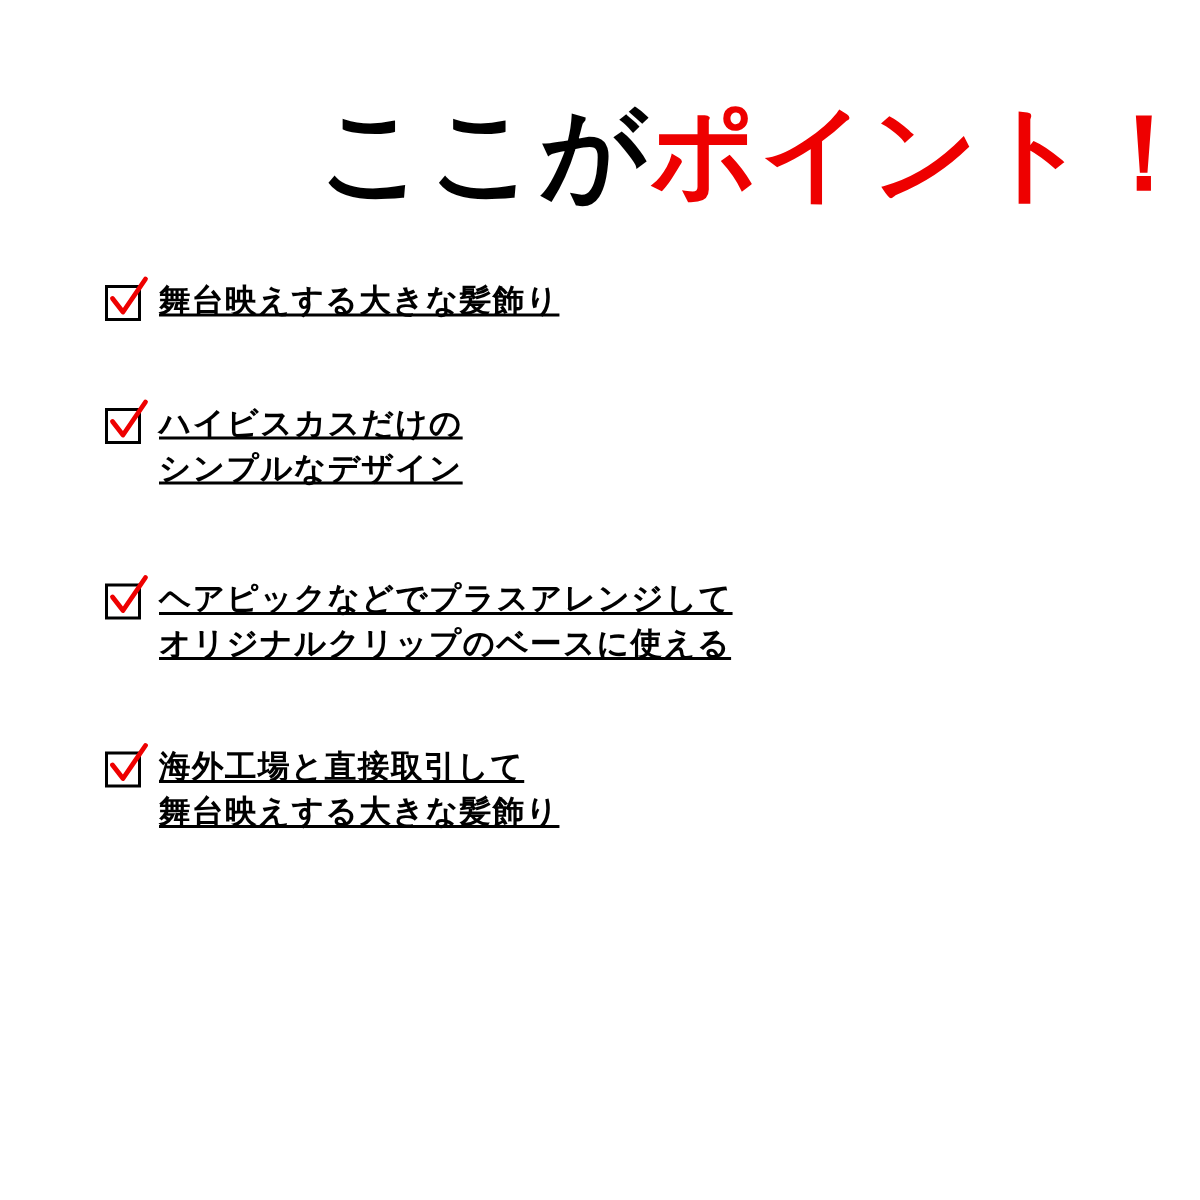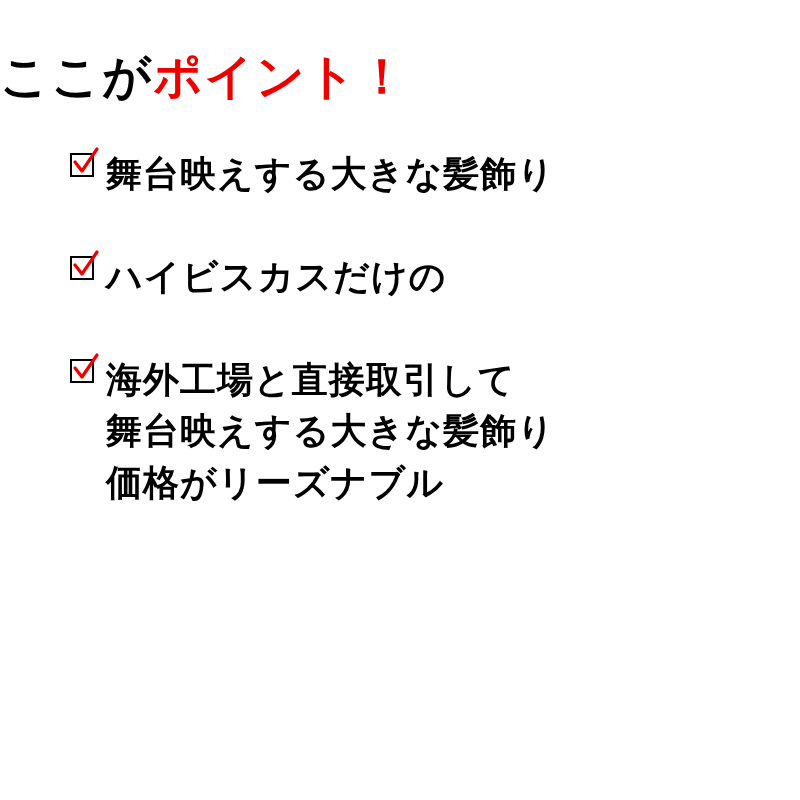--- a/index.html
+++ b/index.html
@@ -18,22 +18,22 @@
   .page {
     position: relative;
     width: 800px;
     height: 800px;
     box-sizing: border-box;
     padding: 0;
   }
 
   
   .headline {
-    text-align: left;
-    font-size: 48px;
+    text-align: right;
+    font-size: 70px;
     line-height: 1;
     font-weight: 700;
     letter-spacing: 2px;
     padding-top: 20px;
     white-space: nowrap;
   }
   .headline .black { color: #000000; }
   .headline .red   { color: #ee0000; }
 
   
@@ -42,25 +42,26 @@
     padding: 0 0 0 72px;
     list-style: none;
   }
   .point {
     position: relative;
     margin: 0 0 52px 0;
   }
   .point:last-child { margin-bottom: 0; }
 
   .point-line {
-    font-size: 36px;
+    font-size: 21px;
     line-height: 1.42;
     font-weight: 700;
     letter-spacing: 1px;
     white-space: nowrap;
+    text-decoration: underline;
   }
   .point-line.indent { padding-left: 34px; }
 
   
   .checkbox {
     position: absolute;
     left: -2px;
     top: 5px;
     width: 24px;
     height: 24px;
@@ -104,28 +105,37 @@
       <div class="point-line first">舞台映えする大きな髪飾り</div>
     </li>
 
     <li class="point" id="block-1">
       <span class="checkbox">
         <svg viewBox="0 0 32 32" aria-hidden="true">
           <path d="M6 15 L13 24 L28 2" fill="none" stroke="#ee0000" stroke-width="3.2" stroke-linecap="round" stroke-linejoin="round"></path>
         </svg>
       </span>
       <div class="point-line first">ハイビスカスだけの</div>
+      <div class="point-line indent">シンプルなデザイン</div>
     </li>
 
+    <li class="point" id="block-2">
+      <span class="checkbox">
+        <svg viewBox="0 0 32 32" aria-hidden="true">
+          <path d="M6 15 L13 24 L28 2" fill="none" stroke="#ee0000" stroke-width="3.2" stroke-linecap="round" stroke-linejoin="round"></path>
+        </svg>
+      </span>
+      <div class="point-line first">ヘアピックなどでプラスアレンジして</div>
+      <div class="point-line indent">オリジナルクリップのベースに使える</div>
+    </li>
 
     <li class="point" id="block-3">
       <span class="checkbox">
         <svg viewBox="0 0 32 32" aria-hidden="true">
           <path d="M6 15 L13 24 L28 2" fill="none" stroke="#ee0000" stroke-width="3.2" stroke-linecap="round" stroke-linejoin="round"></path>
         </svg>
       </span>
       <div class="point-line first">海外工場と直接取引して</div>
       <div class="point-line indent">舞台映えする大きな髪飾り</div>
-      <div class="point-line indent">価格がリーズナブル</div>
     </li>
 
   </ul>
 </div>
 
 </body></html>

